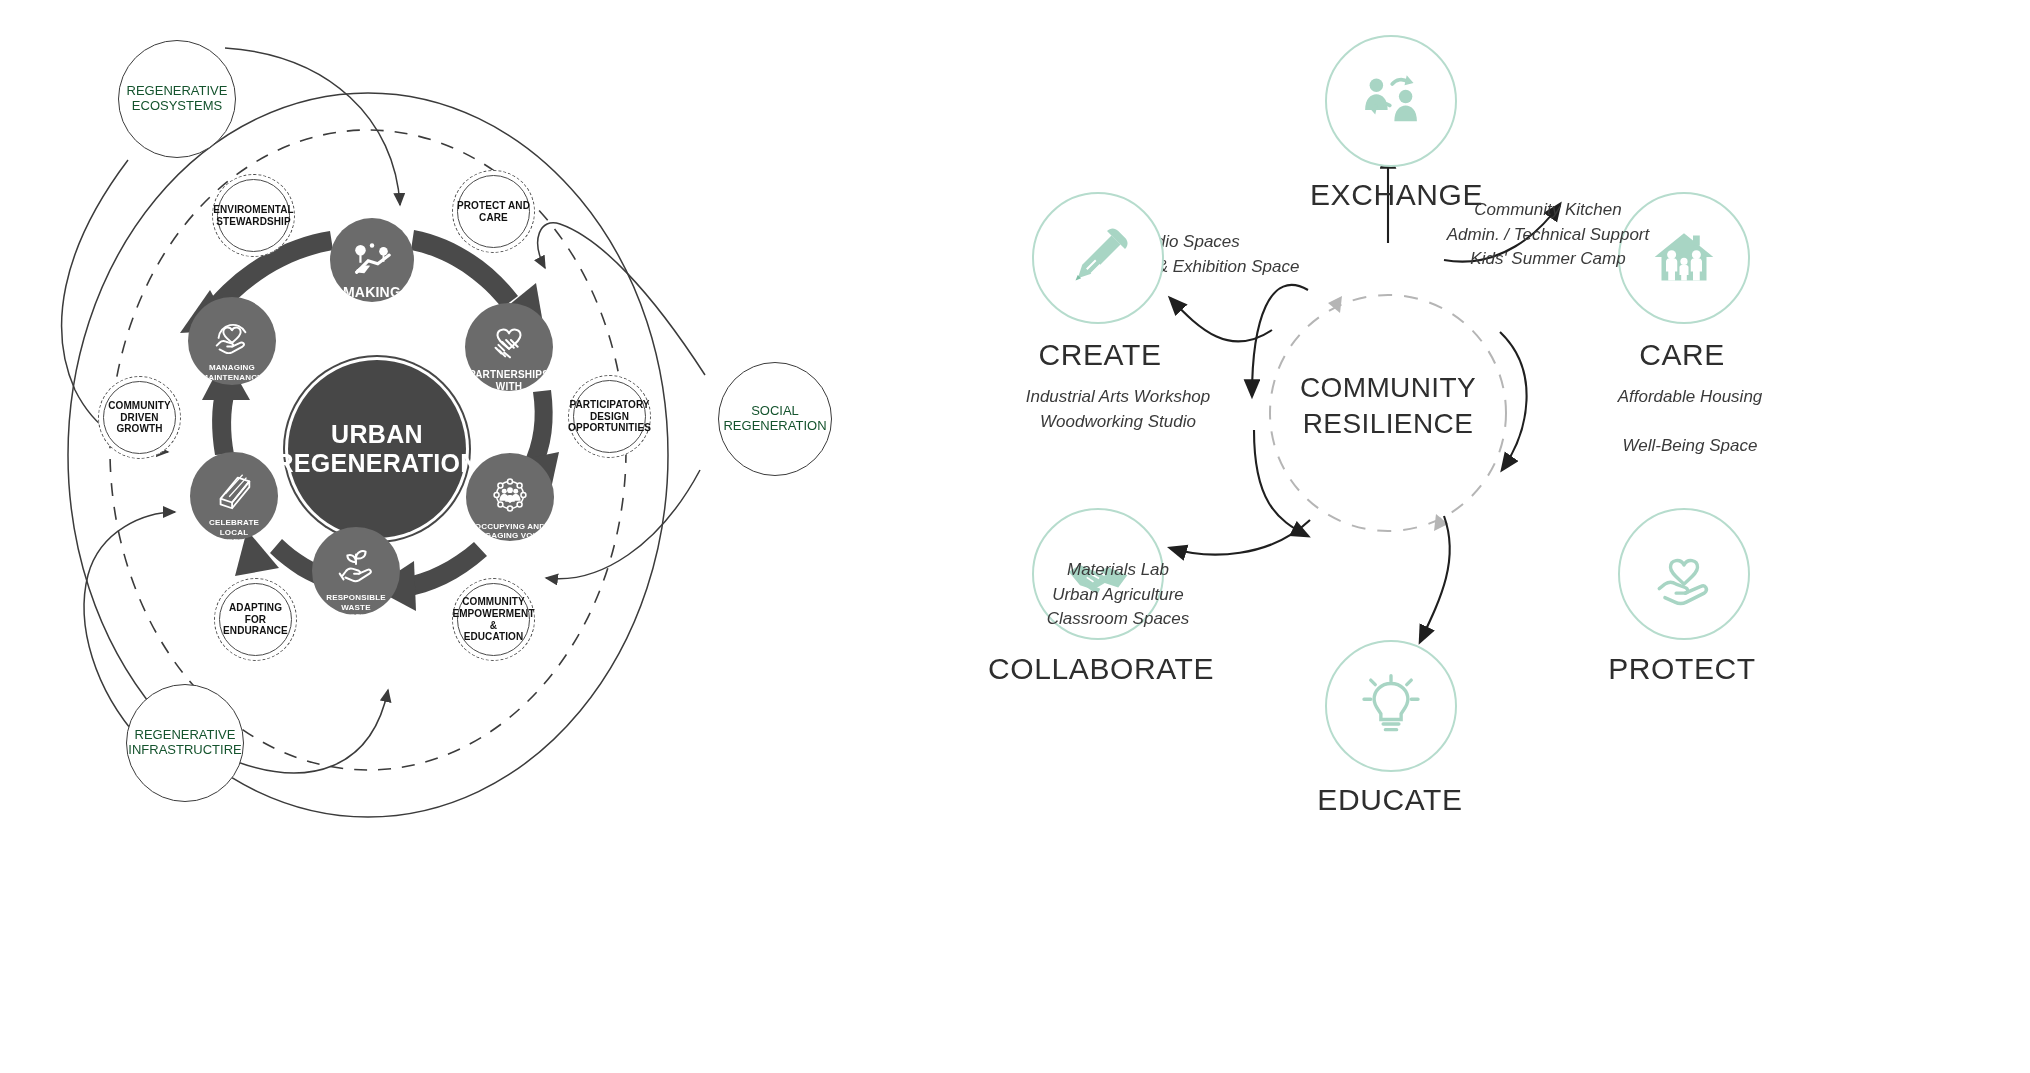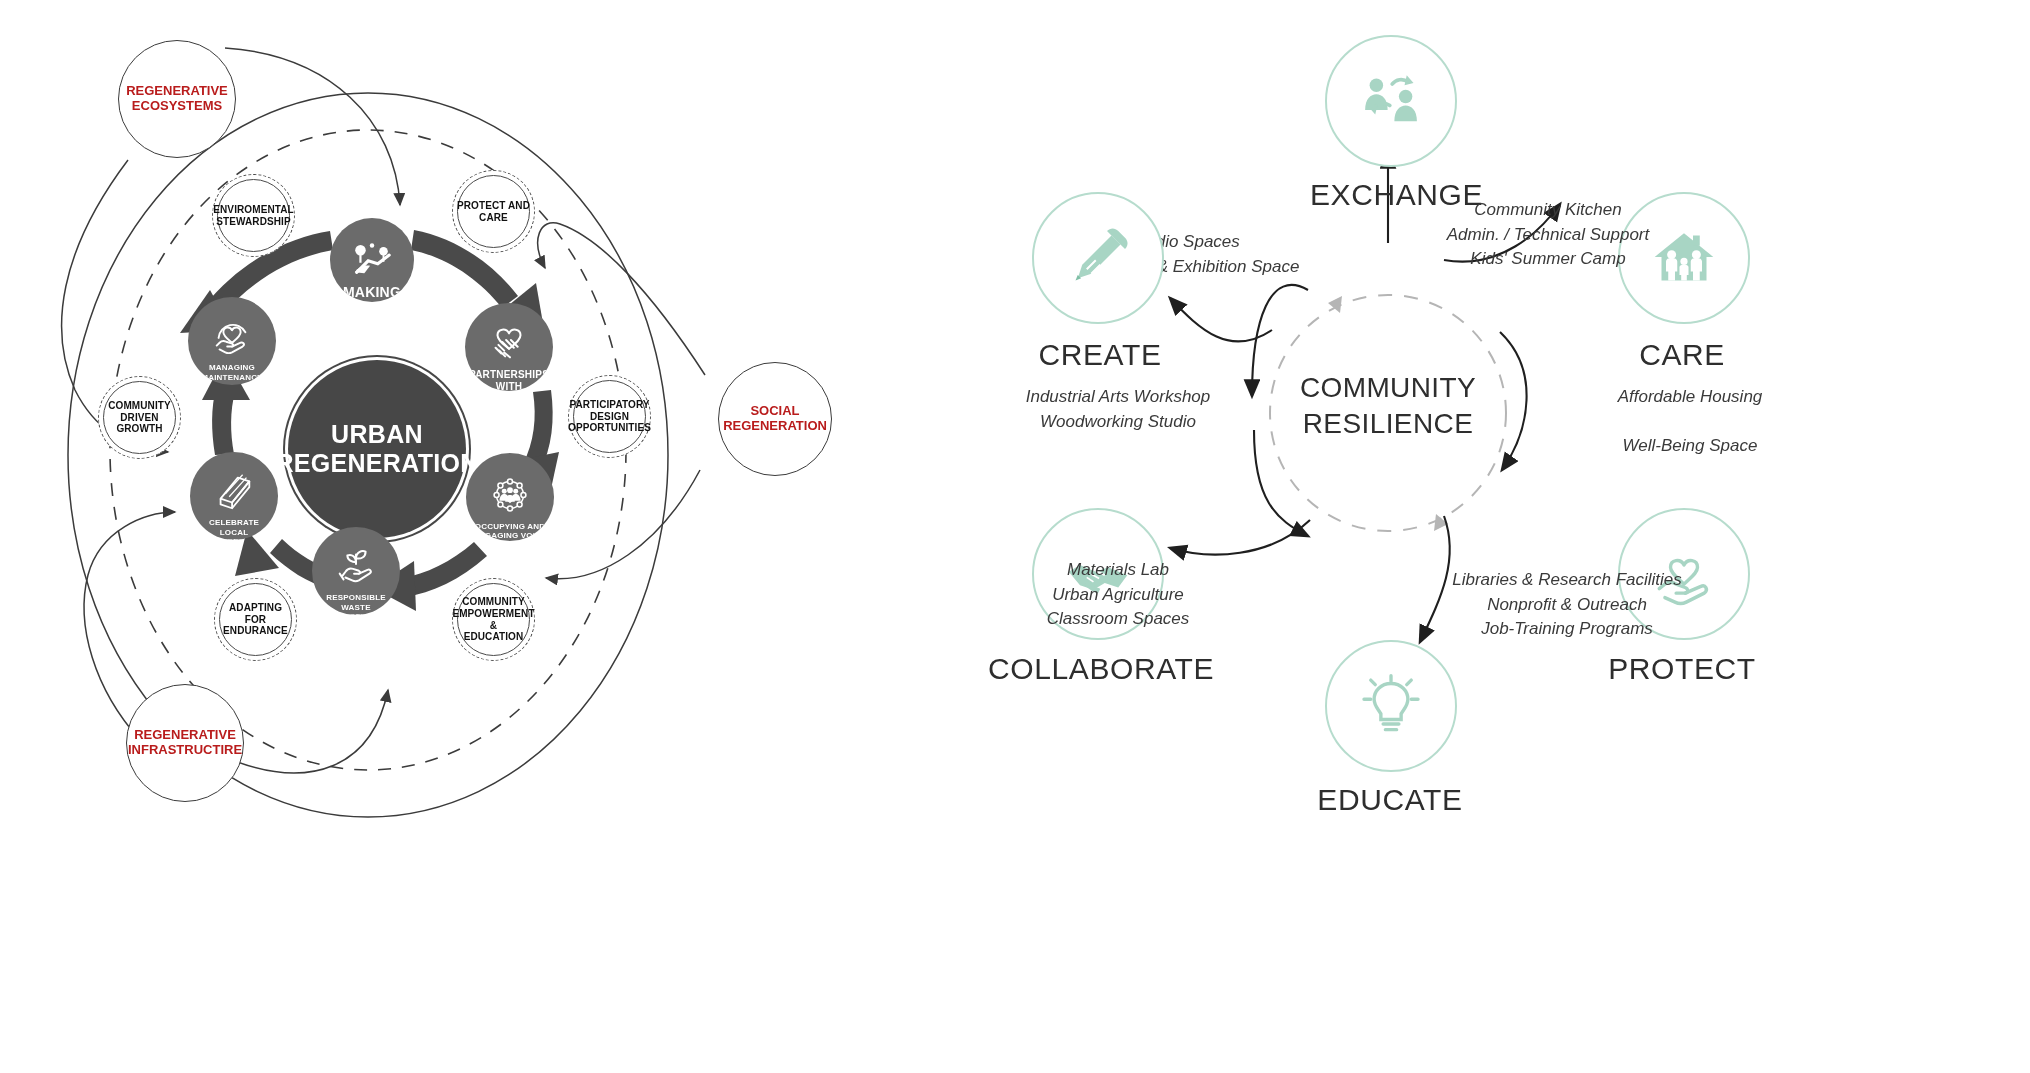--- a/index.html
+++ b/index.html
@@ -6,21 +6,21 @@
   body{width:2030px;height:1073px;font-family:"Liberation Sans",sans-serif;overflow:hidden;}
   #stage{position:relative;width:2030px;height:1073px;background:#fff;}
   .panel{position:absolute;top:0;height:1073px;}
   #left-panel{left:0;width:840px;}
   #right-panel{left:840px;width:1190px;}
   svg{display:block;}
   
   .outer-node{
     position:absolute;border:1.6px solid #3b3b3b;border-radius:50%;
     background:#fff;display:flex;align-items:center;justify-content:center;
-    text-align:center;font-weight:bold;color:#b91c1c;line-height:1.15;
+    text-align:center;font-weight:normal;color:#14532d;line-height:1.15;
   }
   .outer-node span{display:block;padding:0 6px;}
   .dashed-node{
     position:absolute;border-radius:50%;background:#fff;
     display:flex;align-items:center;justify-content:center;text-align:center;
   }
   .dashed-node .inner{
     position:absolute;inset:5px;border:1px solid #4a4a4a;border-radius:50%;
   }
   .dashed-node .outerdash{
@@ -344,23 +344,20 @@
 Well-Being Space</div>
 
     <div class="petal" style="left:485px;top:640px;">
       <svg viewBox="0 0 64 64" fill="none" stroke="#a8d5c4" stroke-width="3" stroke-linecap="round">
         <path d="M32 12 C23 12 17 18.5 17 26 C17 32 21 35 23 39 L23 44 L41 44 L41 39 C43 35 47 32 47 26 C47 18.5 41 12 32 12 Z"></path>
         <path d="M25 48 L39 48 M27 53 L37 53"></path>
         <path d="M32 10 L32 5 M14 26 L8 26 M50 26 L56 26 M18 13 L14 9 M46 13 L50 9"></path>
       </svg>
     </div>
     <div class="petal-label" style="left:470px;top:783px;width:160px;text-align:center;">EDUCATE</div>
-    <div class="petal-desc" style="left:562px;top:568px;width:330px;">Libraries &amp; Research Facilities
-Nonprofit &amp; Outreach
-Job-Training Programs</div>
 
     <div class="petal" style="left:192px;top:508px;">
       <svg viewBox="0 0 64 64">
         <g fill="#a8d5c4">
           <path d="M6 30 L16 24 L30 30 L41 26 L58 33 L50 44 L38 40 L28 46 L16 42 Z"></path>
           <path d="M24 38 C26 41 30 44 34 45 L32 49 C27 48 22 44 20 41 Z"></path>
         </g>
         <g fill="none" stroke="#ffffff" stroke-width="1.6">
           <path d="M26 32 L33 36 M30 29 L38 33 M22 35 L28 39"></path>
         </g>

